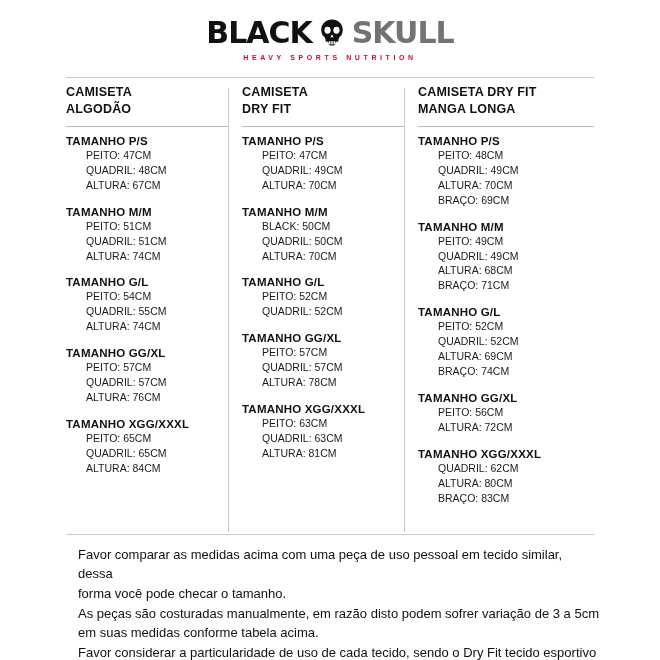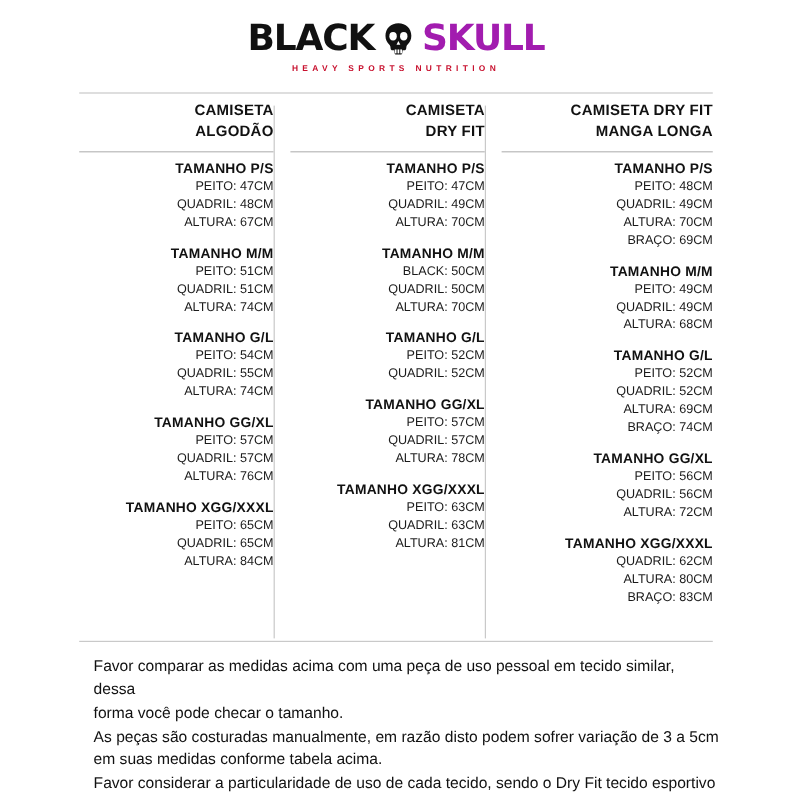--- a/index.html
+++ b/index.html
@@ -35,21 +35,21 @@
   }
   .logo-word {
     font-family: "DejaVu Sans", sans-serif;
     font-weight: bold;
     font-size: 30px;
     letter-spacing: -1px;
     color: #111;
     line-height: 1;
   }
   .logo-word.red {
-    color: #a21caf;
+    color: #737373;
   }
   .skull {
     position: relative;
     width: 30px;
     height: 30px;
     margin: 0 1px;
   }
   .logo-sub {
     margin-top: 4px;
     font-family: "Liberation Sans", sans-serif;
@@ -75,21 +75,20 @@
     position: absolute;
     top: 84px;
     left: 66px;
     right: 52px;
     display: flex;
   }
   .col {
     position: relative;
     box-sizing: border-box;
     padding-right: 14px;
-    text-align: right;
   }
   .col.c1 { width: 176px; }
   .col.c2 { width: 176px; }
   .col.c3 { width: 190px; }
   .col.c2::before,
   .col.c3::before {
     content: "";
     position: absolute;
     left: -14px;
     top: 4px;
@@ -112,21 +111,20 @@
   .col-head-rule {
     margin-top: 8px;
     margin-bottom: 8px;
     height: 1px;
     background: #b9b9b9;
     width: 100%;
   }
 
   .size-block {
     margin-bottom: 13px;
-    margin-left: 22px;
   }
   .size-name {
     font-size: 11.5px;
     font-weight: bold;
     letter-spacing: 0.2px;
     margin-bottom: 1px;
     color: #111;
   }
   .measure {
     font-size: 10.5px;
@@ -260,32 +258,32 @@
         <div class="measure">PEITO: 48CM</div>
         <div class="measure">QUADRIL: 49CM</div>
         <div class="measure">ALTURA: 70CM</div>
         <div class="measure">BRAÇO: 69CM</div>
       </div>
       <div class="size-block">
         <div class="size-name">TAMANHO M/M</div>
         <div class="measure">PEITO: 49CM</div>
         <div class="measure">QUADRIL: 49CM</div>
         <div class="measure">ALTURA: 68CM</div>
+        <div class="measure">BRAÇO: 71CM</div>
       </div>
       <div class="size-block">
         <div class="size-name">TAMANHO G/L</div>
         <div class="measure">PEITO: 52CM</div>
         <div class="measure">QUADRIL: 52CM</div>
         <div class="measure">ALTURA: 69CM</div>
         <div class="measure">BRAÇO: 74CM</div>
       </div>
       <div class="size-block">
         <div class="size-name">TAMANHO GG/XL</div>
         <div class="measure">PEITO: 56CM</div>
-        <div class="measure">QUADRIL: 56CM</div>
         <div class="measure">ALTURA: 72CM</div>
       </div>
       <div class="size-block">
         <div class="size-name">TAMANHO XGG/XXXL</div>
         <div class="measure">QUADRIL: 62CM</div>
         <div class="measure">ALTURA: 80CM</div>
         <div class="measure">BRAÇO: 83CM</div>
       </div>
     </div>
 

